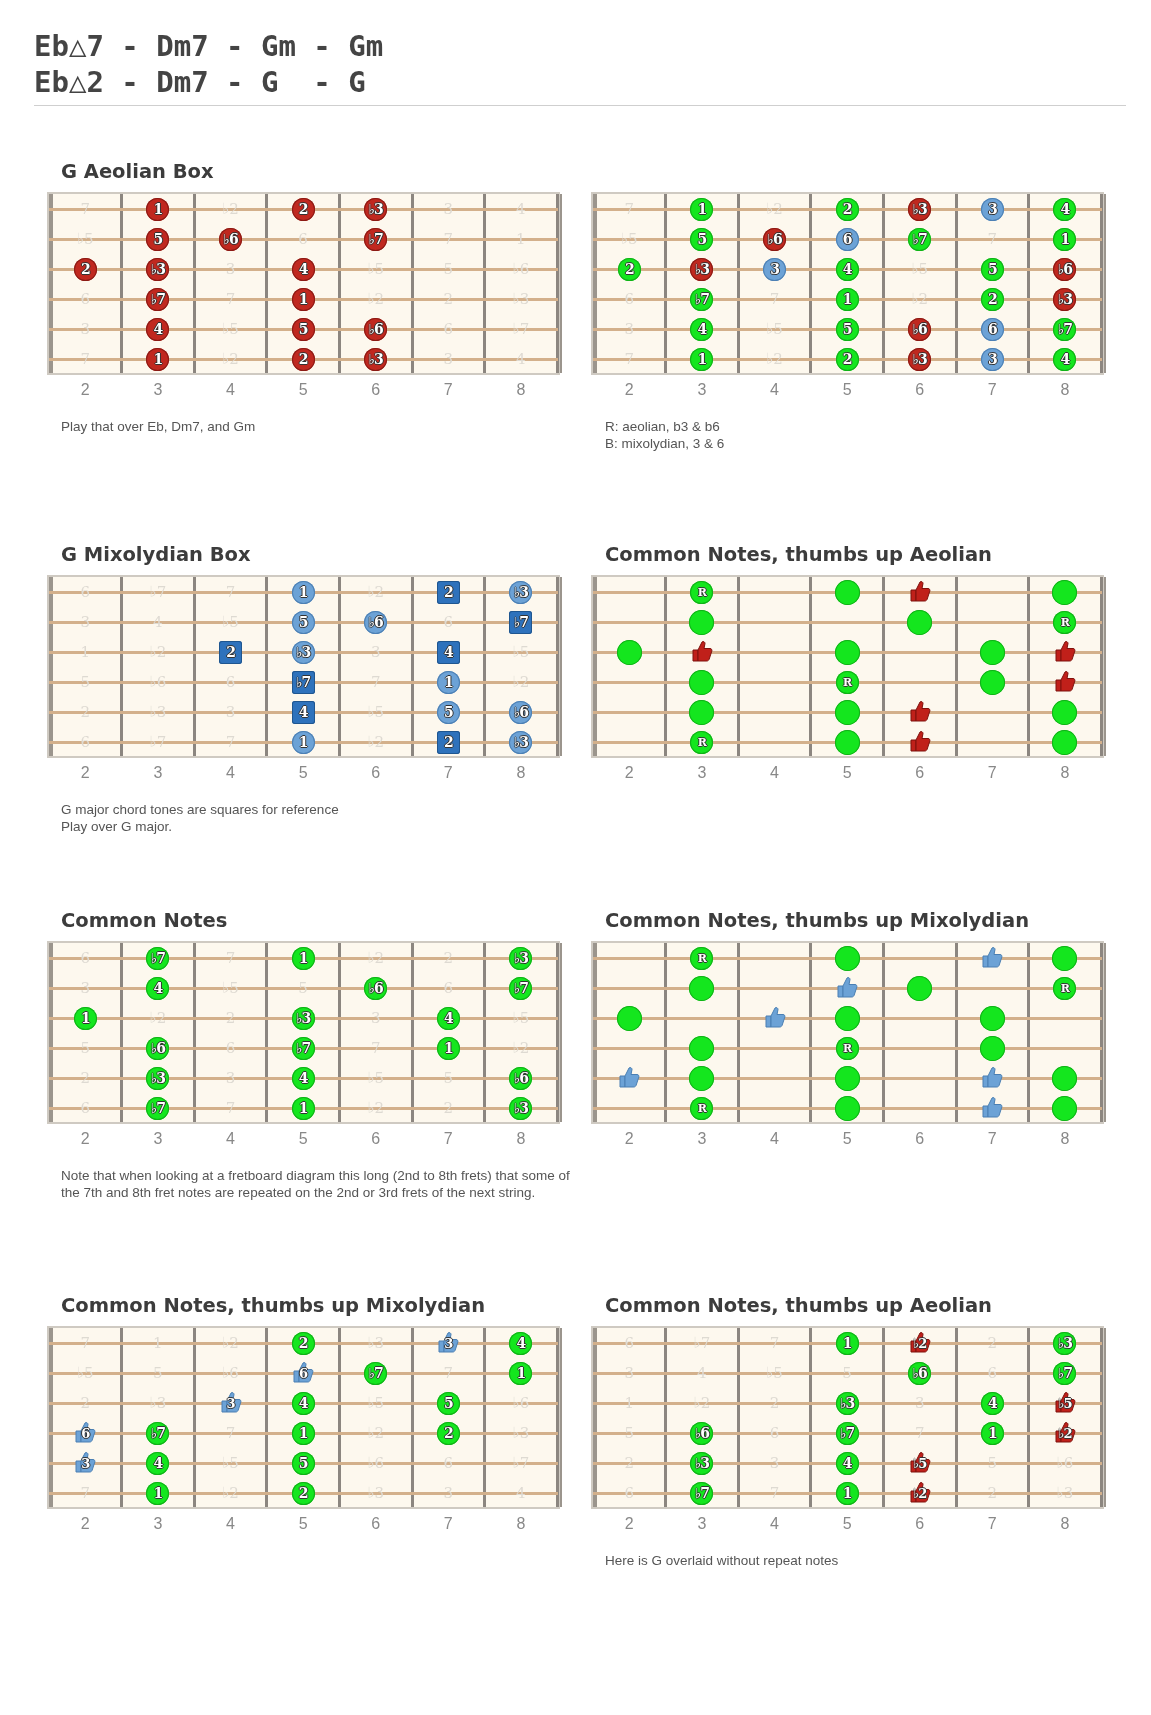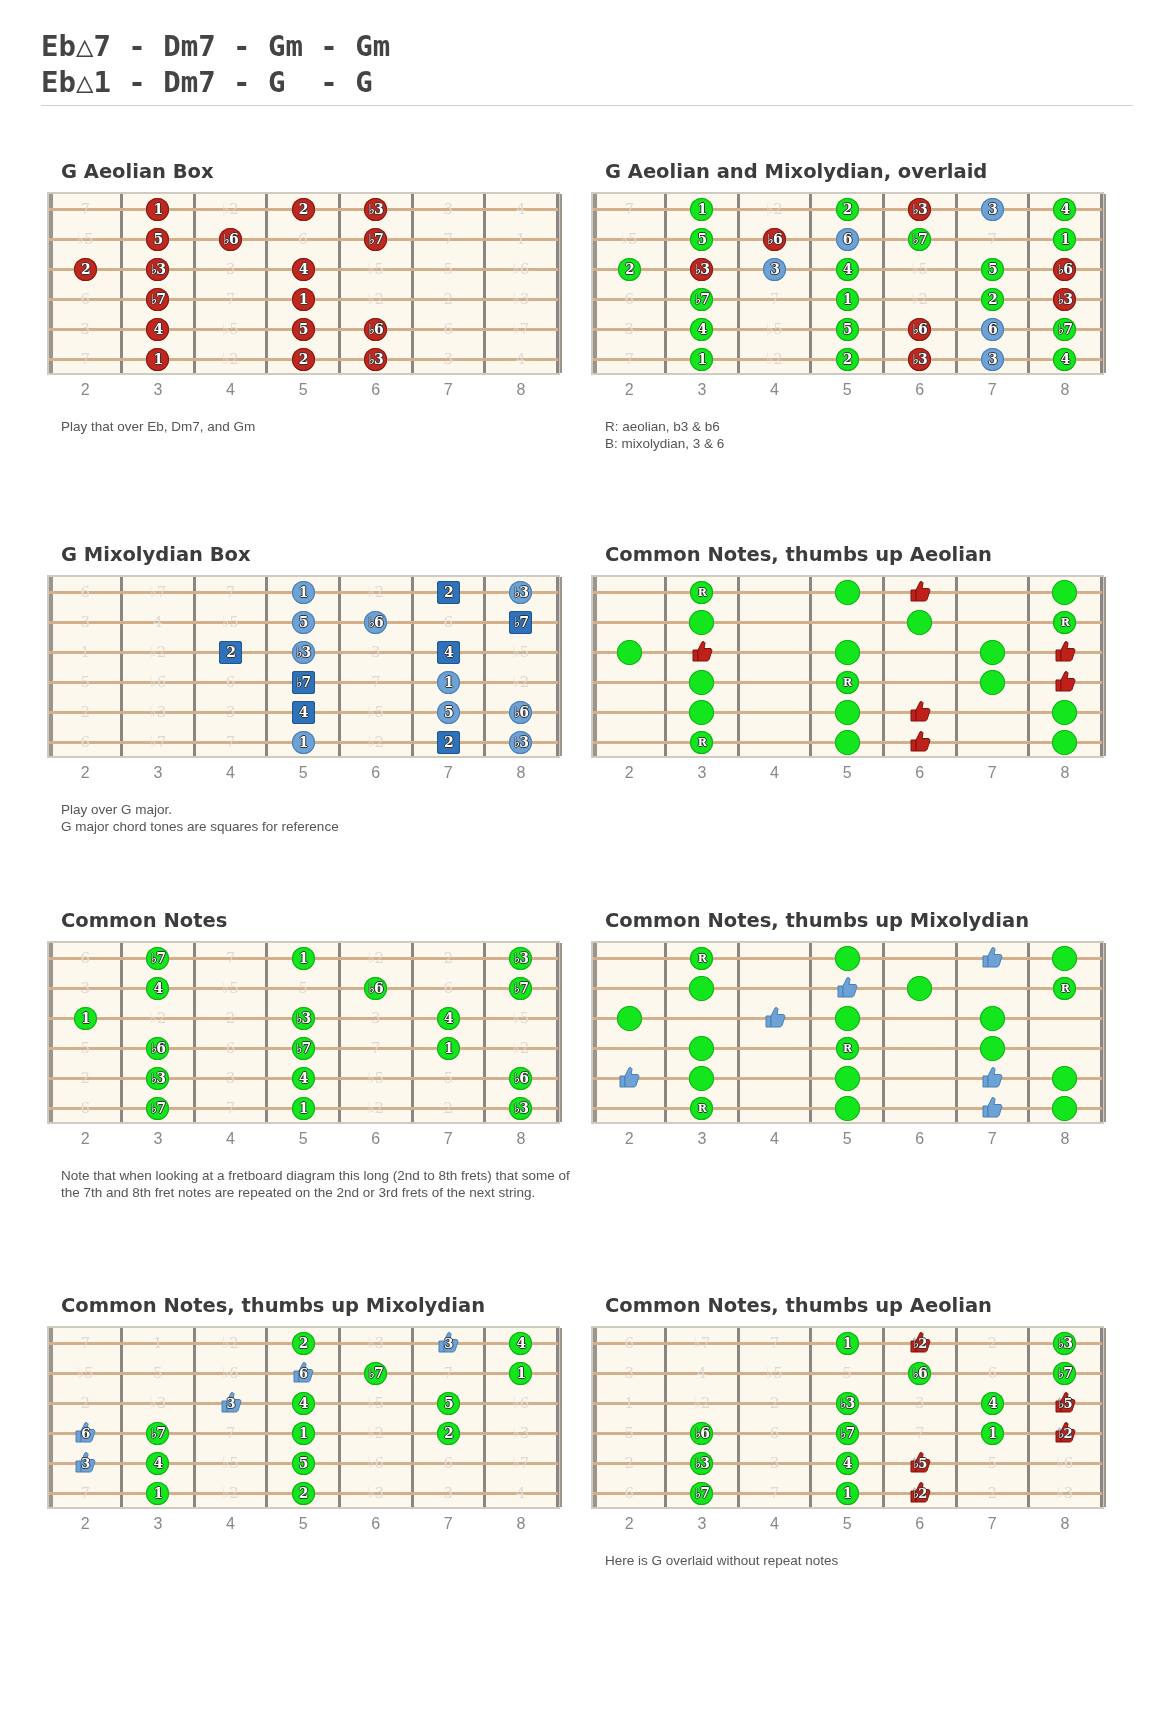--- a/index.html
+++ b/index.html
@@ -1,19 +1,19 @@
 <!DOCTYPE html>
 <html><head>
 <meta charset="utf-8">
 <style>
   * { box-sizing: border-box; margin: 0; padding: 0; }
   html, body { width: 1151px; height: 1715px; background: #ffffff; overflow: hidden; }
   body { position: relative; font-family: "Liberation Sans", sans-serif; color: #444; }
 
-  .header { position: absolute; left: 41px; top: 28px; width: 1092px; }
+  .header { position: absolute; left: 34px; top: 28px; width: 1092px; }
   .header .line { font-family: "DejaVu Sans Mono", monospace; font-weight: bold; font-size: 29px; line-height: 36px; color: #444; white-space: pre; letter-spacing: 0px; }
   .header .rule { position: absolute; left: 0; top: 77px; width: 1092px; height: 1px; background: #cfcfcf; }
 
   .panel { position: absolute; width: 530px; height: 360px; }
   .panel .title { position: absolute; left: 14px; top: 0; font-family: "DejaVu Sans", sans-serif; font-weight: bold; font-size: 19.5px; color: #3c3c3c; white-space: nowrap; line-height: 24px; }
 
   .board { position: absolute; left: 0; top: 32px; width: 513px; height: 183px; background: #fdf8ee; border: 2px solid #cfcac2; }
   .fretline { position: absolute; top: 0; bottom: 0; width: 3px; background: #8c8680; }
   .fretline.edge { width: 4px; background: #9b958d; }
   .endline { position: absolute; top: 0; bottom: 0; width: 2px; background: #9b958d; }
@@ -37,21 +37,21 @@
   .fretnum { position: absolute; width: 30px; margin-left: -15px; text-align: center; font-size: 16px; color: #888; font-family: "Liberation Sans", sans-serif; }
 
   .caption { position: absolute; left: 14px; top: 258px; width: 520px; font-size: 13.5px; line-height: 17px; color: #555; font-family: "Liberation Sans", sans-serif; }
   .caption div { white-space: normal; }
 </style>
 </head>
 <body>
 
 <div class="header">
   <div class="line">Eb△7 - Dm7 - Gm - Gm</div>
-  <div class="line">Eb△1 - Dm7 - G  - G</div>
+  <div class="line">Eb△2 - Dm7 - G  - G</div>
   <div class="rule"></div>
 </div>
 
 <div class="panel" style="left:47px; top:160px;">
     <div class="title">G Aeolian Box</div>
     <div class="board">
       <div class="fretline edge" style="left: 0px;"></div>
       <div class="fretline" style="left: 71.1px;"></div>
       <div class="fretline" style="left: 143.7px;"></div>
       <div class="fretline" style="left: 216.3px;"></div>
@@ -116,21 +116,20 @@
       <div class="fretnum" style="left: 256.1px;">5</div>
       <div class="fretnum" style="left: 328.7px;">6</div>
       <div class="fretnum" style="left: 401.3px;">7</div>
       <div class="fretnum" style="left: 473.9px;">8</div>
     </div>
     <div class="caption">
       <div>Play that over Eb, Dm7, and Gm</div>
     </div>
   </div>
 <div class="panel" style="left:591px; top:160px;">
-    <div class="title">G Aeolian and Mixolydian, overlaid</div>
     <div class="board">
       <div class="fretline edge" style="left: 0px;"></div>
       <div class="fretline" style="left: 71.1px;"></div>
       <div class="fretline" style="left: 143.7px;"></div>
       <div class="fretline" style="left: 216.3px;"></div>
       <div class="fretline" style="left: 288.9px;"></div>
       <div class="fretline" style="left: 361.5px;"></div>
       <div class="fretline" style="left: 434.1px;"></div>
       <div class="fretline" style="left: 506.7px;"></div>
       <div class="string" style="top: 13.5px;"></div>
@@ -261,22 +260,22 @@
     <div class="fretnums">
       <div class="fretnum" style="left: 38.3px;">2</div>
       <div class="fretnum" style="left: 110.9px;">3</div>
       <div class="fretnum" style="left: 183.5px;">4</div>
       <div class="fretnum" style="left: 256.1px;">5</div>
       <div class="fretnum" style="left: 328.7px;">6</div>
       <div class="fretnum" style="left: 401.3px;">7</div>
       <div class="fretnum" style="left: 473.9px;">8</div>
     </div>
     <div class="caption">
+      <div>G major chord tones are squares for reference</div>
       <div>Play over G major.</div>
-      <div>G major chord tones are squares for reference</div>
     </div>
   </div>
 <div class="panel" style="left:591px; top:543px;">
     <div class="title">Common Notes, thumbs up Aeolian</div>
     <div class="board">
       <div class="fretline edge" style="left: 0px;"></div>
       <div class="fretline" style="left: 71.1px;"></div>
       <div class="fretline" style="left: 143.7px;"></div>
       <div class="fretline" style="left: 216.3px;"></div>
       <div class="fretline" style="left: 288.9px;"></div>

